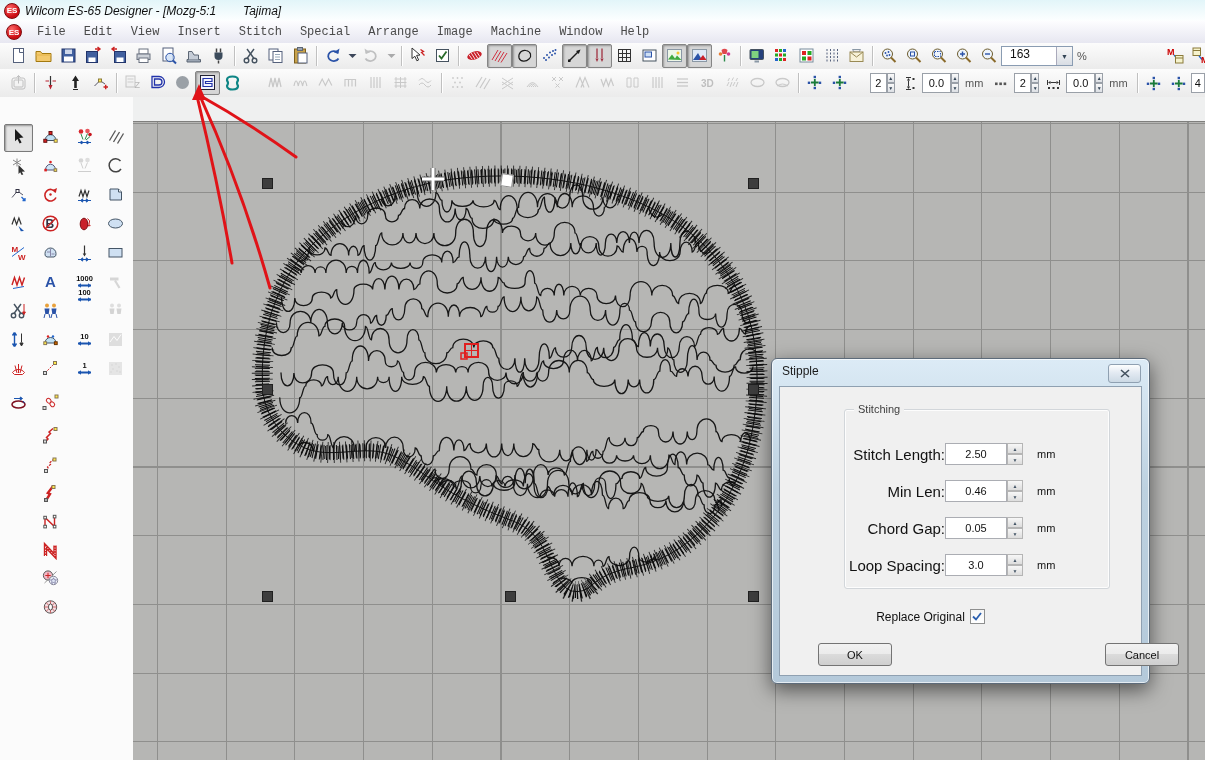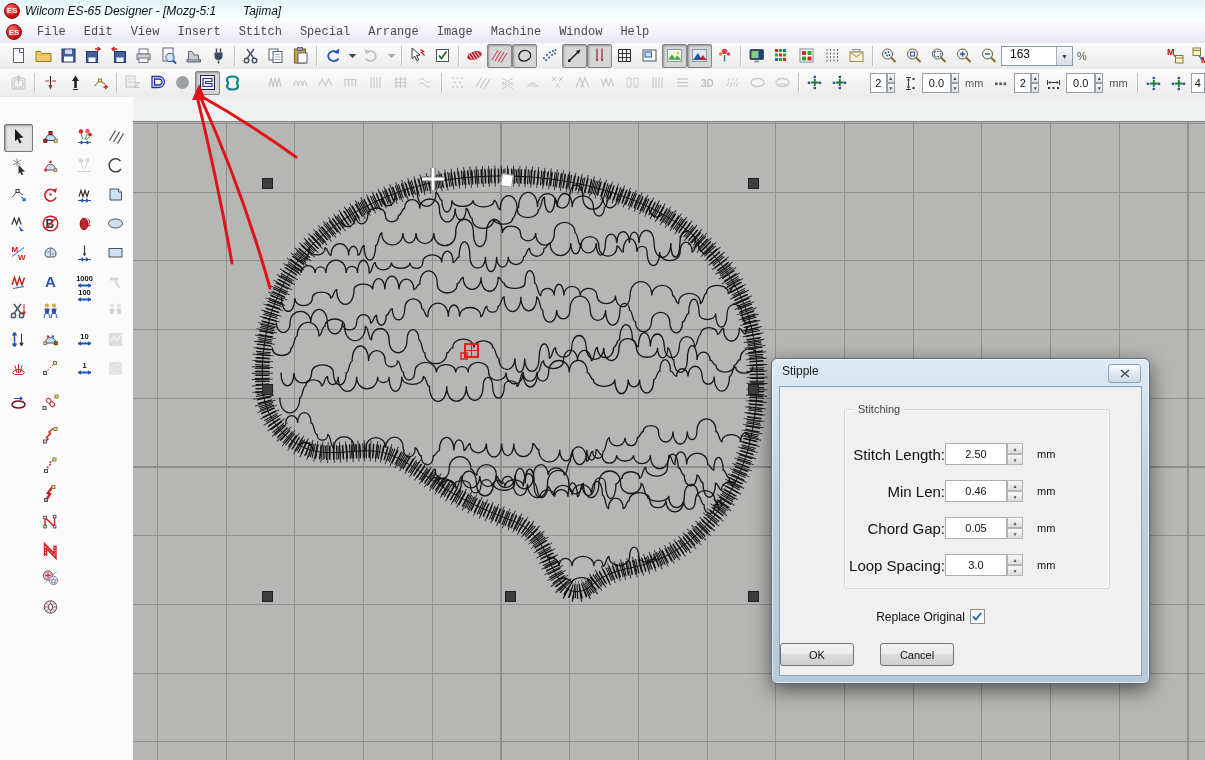--- a/index.html
+++ b/index.html
@@ -84,21 +84,21 @@
   .dlg-field{width:60px;height:20px;margin-left:0;border:1px solid #abadb3;background:#fff;
     display:flex;align-items:center;justify-content:center;font-size:11px;color:#111;}
   .dlg-spin{width:16px;height:22px;display:flex;flex-direction:column;}
   .dlg-spin div{flex:1;border:1px solid #b5b5b5;background:linear-gradient(#f7f7f7,#ddd);
     font-size:5px;color:#456;display:flex;align-items:center;justify-content:center;}
   .dlg-unit{margin-left:14px;font-size:11px;color:#111;}
   .replace-row{position:absolute;left:0;top:222px;width:100%;display:flex;align-items:center;justify-content:center;}
   .replace-row .lbl{font-size:12px;color:#111;margin-right:5px;margin-left:-60px;}
   .checkbox{width:13px;height:13px;border:1px solid #8e8f8f;background:linear-gradient(#f4f4f4,#fff);
     display:flex;align-items:center;justify-content:center;}
-  .dlg-buttons{position:absolute;left:0;top:256px;width:100%;display:flex;justify-content:flex-start;gap:26px;}
+  .dlg-buttons{position:absolute;left:0;top:256px;width:100%;display:flex;justify-content:space-between;gap:26px;padding-left:38px;}
   .btn{width:72px;height:21px;border:1px solid #747474;border-radius:3px;font-size:11px;color:#111;
     background:linear-gradient(#f2f2f2 0%,#ebebeb 49%,#dbdbdb 50%,#cfcfcf 100%);
     display:flex;align-items:center;justify-content:center;}
   svg text{font-family:"Liberation Sans",sans-serif;}
 </style>
 </head>
 <body>
 
 <div class="app">
 

